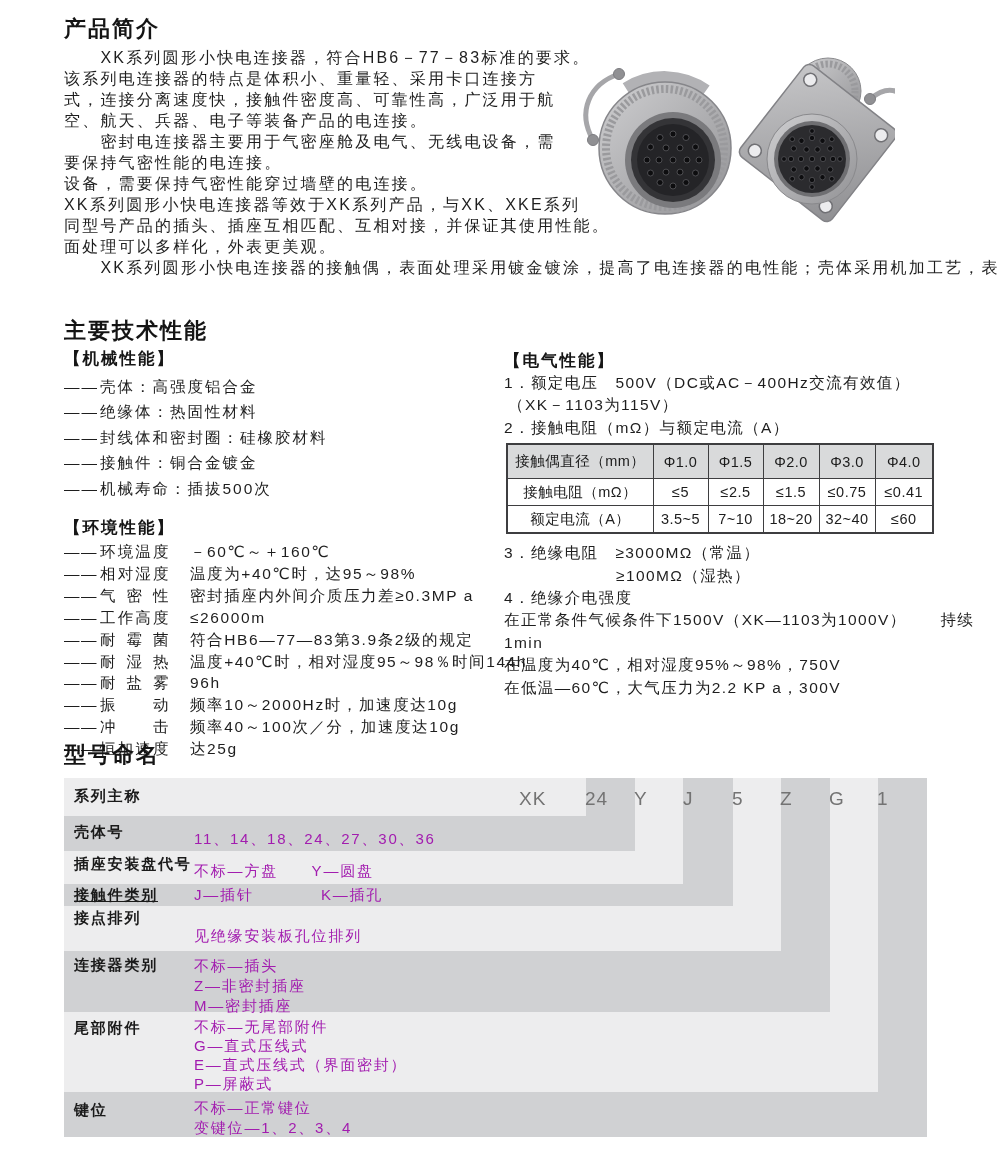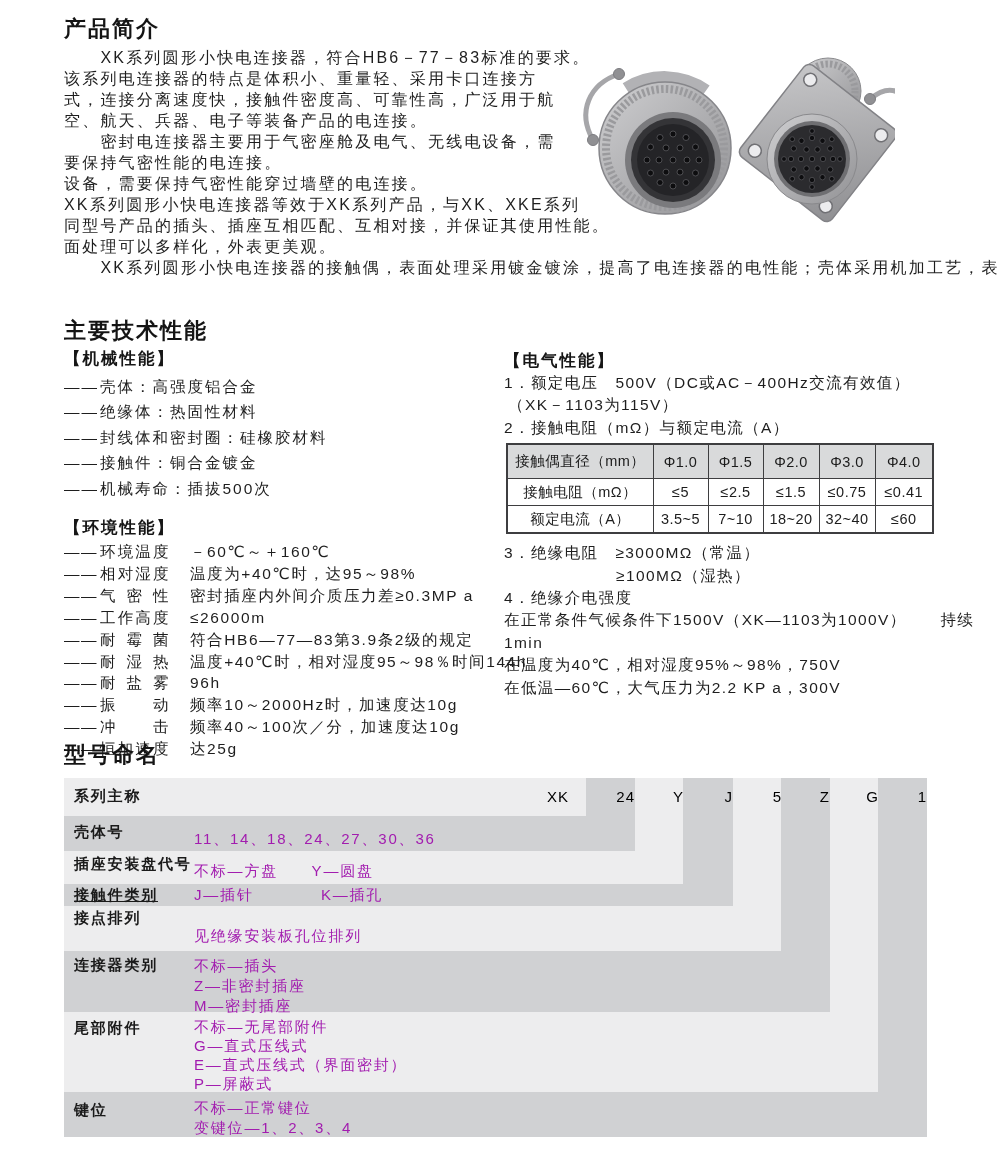--- a/index.html
+++ b/index.html
@@ -28,21 +28,21 @@
   table.etable td,table.etable th{border:1px solid #3e3e40;text-align:center;font-size:14.5px;
      font-weight:normal;letter-spacing:0.5px;padding:0;color:#1c1c1c;}
   table.etable{border:2px solid #3e3e40;}
   table.etable tr.hdr td{background:#d9dadb;height:33px;}
   table.etable tr.dat td{height:26px;background:#fff;text-align:center;}
   
   .naming{position:absolute;left:64px;top:778px;width:864px;height:359px;font-size:15px;}
   .nb{position:absolute;}
   .lt{background:#ededee;}
   .dk{background:#d0d1d3;}
-  .ncode{position:absolute;top:10px;width:50px;text-align:right;font-size:15px;color:#000000;letter-spacing:1px;}
+  .ncode{position:absolute;top:10px;width:50px;text-align:left;font-size:19px;color:#737373;letter-spacing:1px;}
   .nrow{position:absolute;left:0;width:700px;}
   .nlabel{position:absolute;left:10px;font-weight:bold;letter-spacing:1.8px;color:#1a1a1a;white-space:nowrap;}
   .nvals{position:absolute;left:130px;letter-spacing:1.8px;color:#a21caf;}
   .photos{position:absolute;left:575px;top:48px;}
 </style>
 </head>
 <body>
 
 <div class="page">
 

